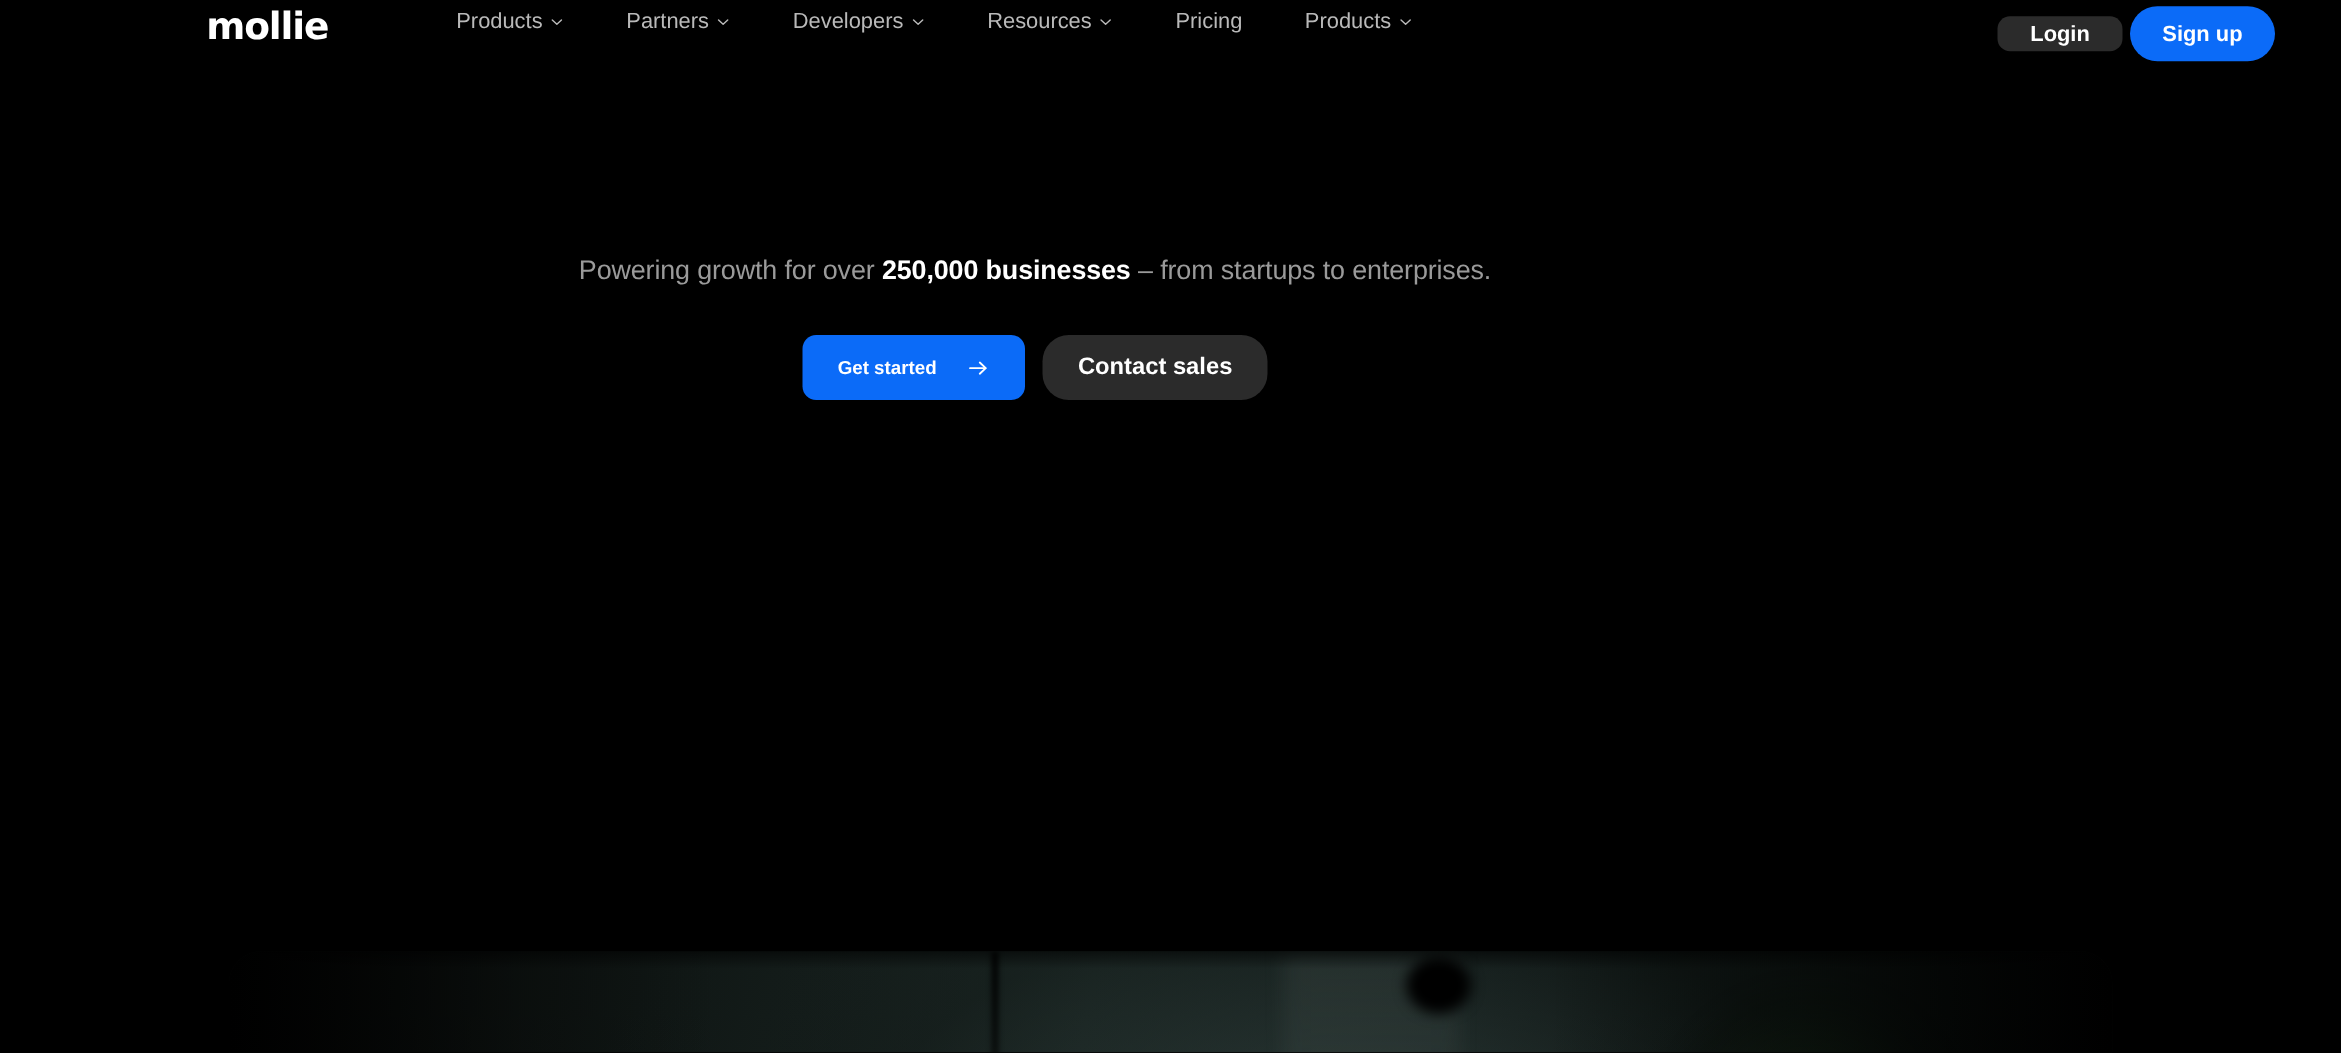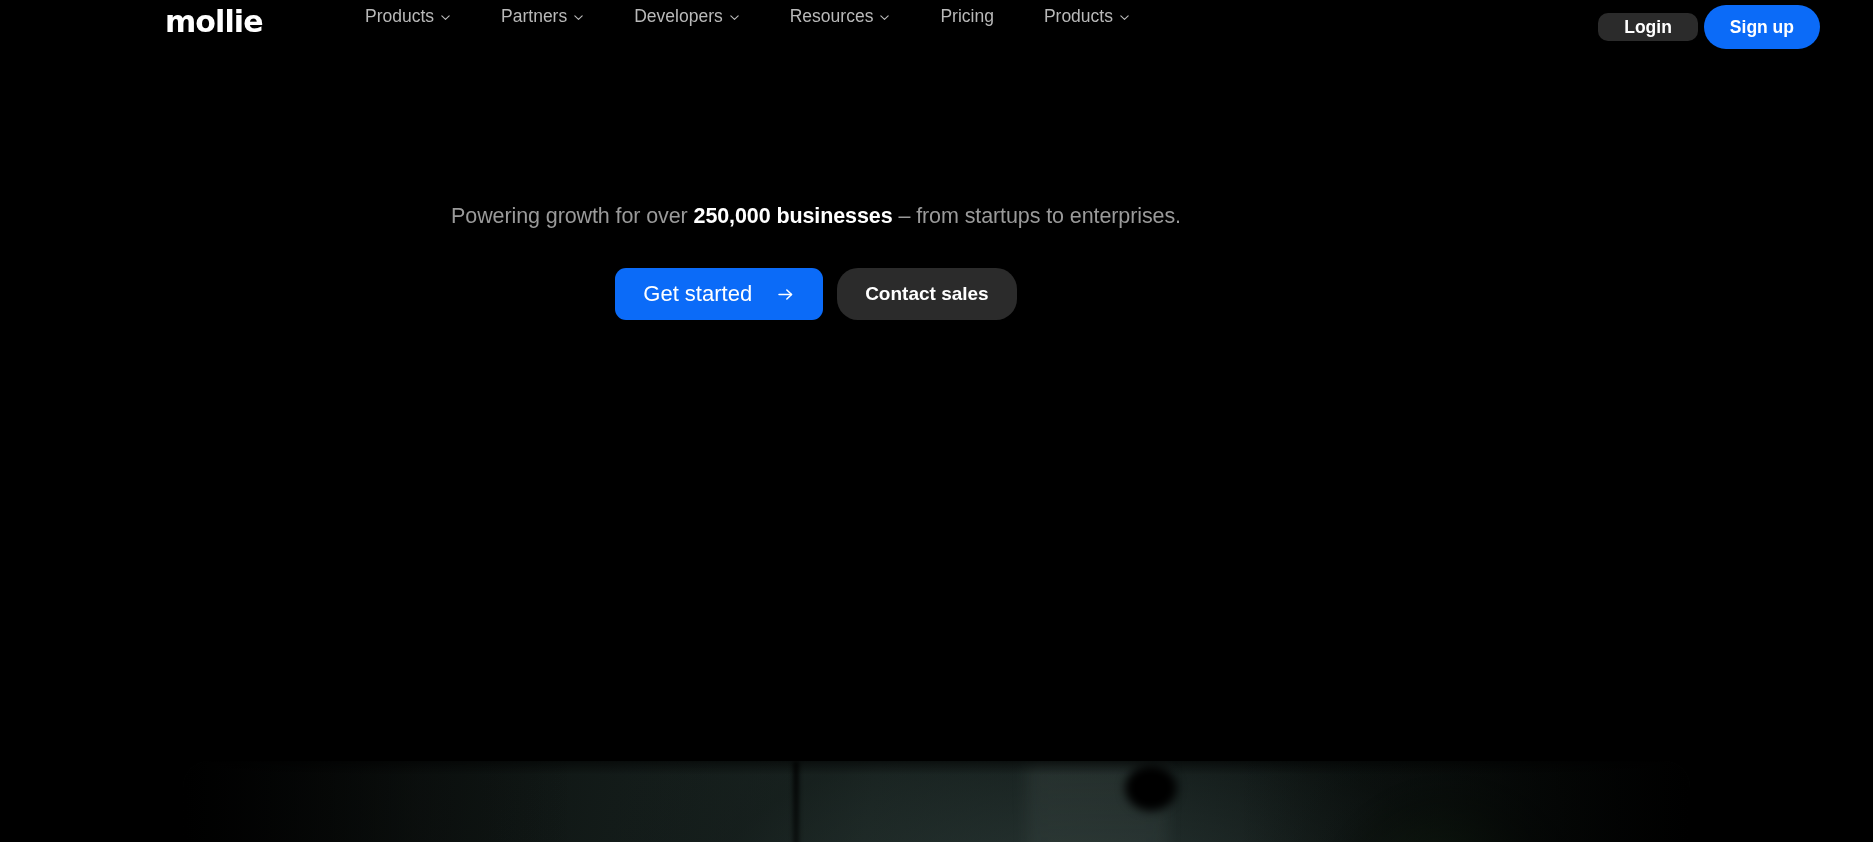--- a/index.html
+++ b/index.html
@@ -128,21 +128,21 @@
     font-weight: 700;
     height: 44px;
     padding: 0 26px;
     border-radius: 22px;
   }
 
   
   .hero {
     position: absolute;
     top: 54px;
-    left: 0;
+    left: 12px;
     width: 1632px;
     text-align: center;
   }
 
   .eyebrow {
     margin-top: 148px;
     font-size: 21.5px;
     line-height: 28px;
     color: #9a9a9a;
     font-family: "Liberation Sans", sans-serif;
@@ -169,22 +169,22 @@
     margin-top: 38px;
     display: flex;
     align-items: center;
     justify-content: center;
     gap: 14px;
   }
 
   .btn-primary {
     background: #0b6bf8;
     color: #ffffff;
-    font-size: 22px;
-    font-weight: 400;
+    font-size: 15px;
+    font-weight: 700;
     height: 52px;
     padding: 0 28px;
     border-radius: 11px;
     gap: 24px;
   }
 
   .arrow-icon {
     width: 19px;
     height: 19px;
     display: inline-block;

